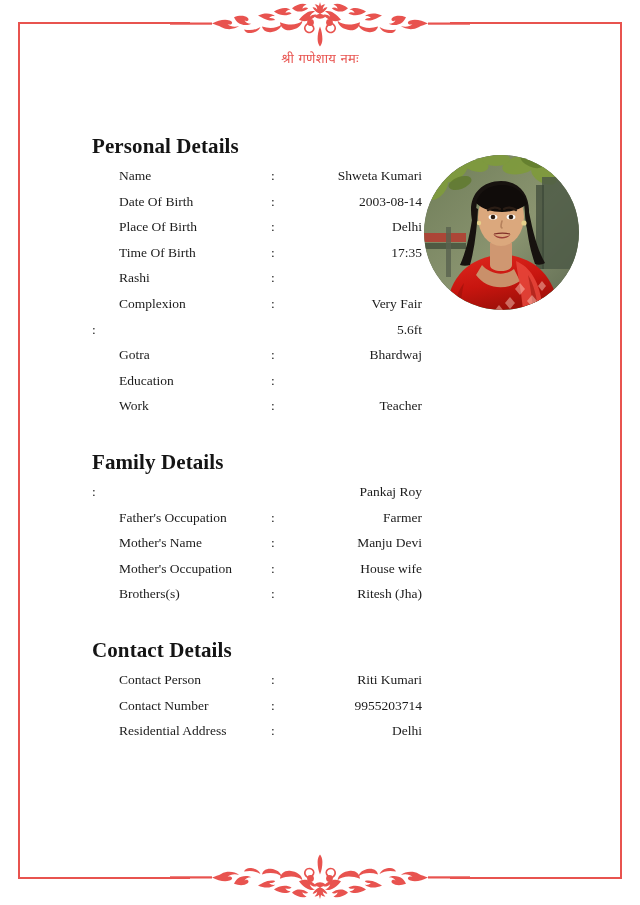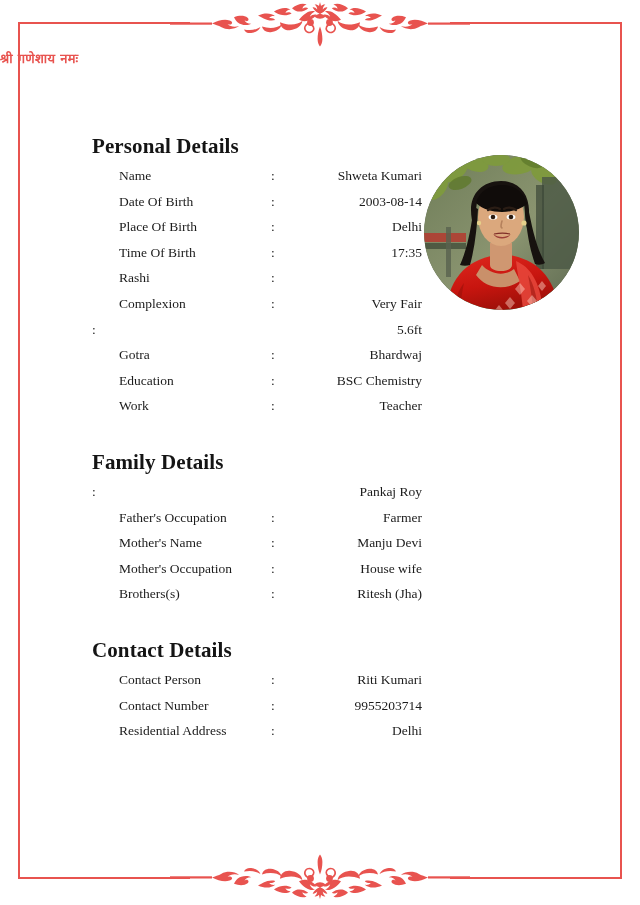--- a/index.html
+++ b/index.html
@@ -53,23 +53,24 @@
   .ornament-top { top: 2px; }
   .ornament-bottom { bottom: 6px; }
   .ornament-bottom svg { transform: scaleY(-1); }
 
   
   .invocation {
     position: absolute;
     top: 49px;
     left: 0;
     right: 0;
+    text-align: center;
     color: #e8534f;
     font-size: 13px;
-    font-weight: bold;
+    font-weight: normal;
     font-family: "DejaVu Sans", "Liberation Sans", sans-serif;
     letter-spacing: .3px;
   }
 
   
   .content {
     position: absolute;
     left: 92px;
     top: 134px;
     width: 330px;
@@ -297,21 +298,20 @@
         <span class="row-value">5.6ft</span>
       </div>
       <div class="row">
         <span class="row-label">Gotra</span>
         <span class="row-colon">:</span>
         <span class="row-value">Bhardwaj</span>
       </div>
       <div class="row">
         <span class="row-label">Education</span>
         <span class="row-colon">:</span>
-        <span class="row-value">BSC Chemistry</span>
       </div>
       <div class="row">
         <span class="row-label">Work</span>
         <span class="row-colon">:</span>
         <span class="row-value">Teacher</span>
       </div>
     </div>
 
     <div class="section">
       <div class="section-title">Family Details</div>

